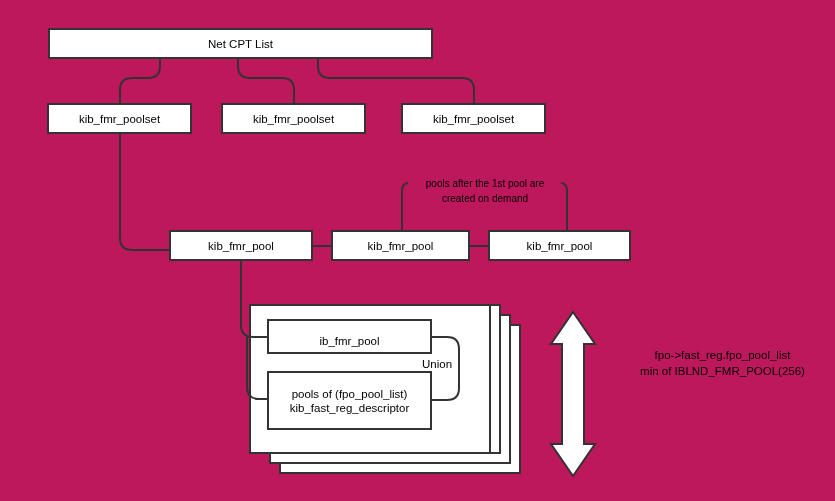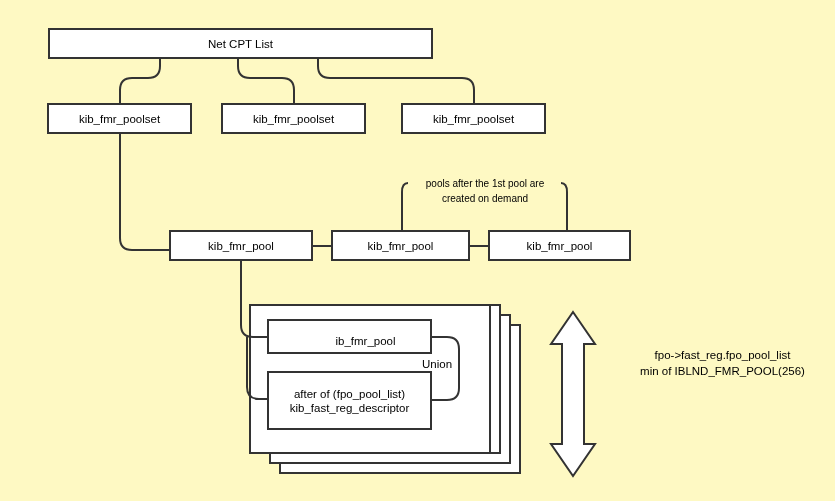--- a/index.html
+++ b/index.html
@@ -10,21 +10,21 @@
   }
   body {
     font-family: "Liberation Sans", sans-serif;
     color: #000000;
   }
   #diagram-root {
     position: relative;
     width: 835px;
     height: 501px;
     overflow: hidden;
-    background: #fef9c3;
+    background: #be185d;
   }
   #diagram-svg {
     position: absolute;
     left: 0;
     top: 0;
     width: 835px;
     height: 501px;
   }
   .node-label {
     position: absolute;
@@ -136,22 +136,22 @@
 created on demand</div>
 
   <div class="node-label" style="left:170px; top:231px; width:142px; height:29px;">kib_fmr_pool</div>
   <div class="node-label" style="left:332px; top:231px; width:137px; height:29px;">kib_fmr_pool</div>
   <div class="node-label" style="left:489px; top:231px; width:141px; height:29px;">kib_fmr_pool</div>
 
   <div class="stack-edge-label" style="left:462px; top:364px; width:9px; height:16px; text-indent:-31px;">Union</div>
   <div class="stack-edge-label" style="left:472px; top:374px; width:9px; height:16px; text-indent:-31px;">Union</div>
   <div class="stack-edge-label" style="left:482px; top:384px; width:9px; height:16px; text-indent:-31px;">Union</div>
 
-  <div class="node-label" style="left:284px; top:320px; width:163px; height:41px;">ib_fmr_pool</div>
-  <div class="node-label" style="left:268px; top:372px; width:163px; height:57px;">after of (fpo_pool_list)
+  <div class="node-label" style="left:268px; top:320px; width:163px; height:41px;">ib_fmr_pool</div>
+  <div class="node-label" style="left:268px; top:372px; width:163px; height:57px;">pools of (fpo_pool_list)
 kib_fast_reg_descriptor</div>
 
   <div class="union-label" style="left:422px; top:358px;">Union</div>
 
   <div class="side-note" style="left:615px; top:347px; width:215px;">fpo-&gt;fast_reg.fpo_pool_list
 min of IBLND_FMR_POOL(256)</div>
 
 </div>
 
 </body></html>

